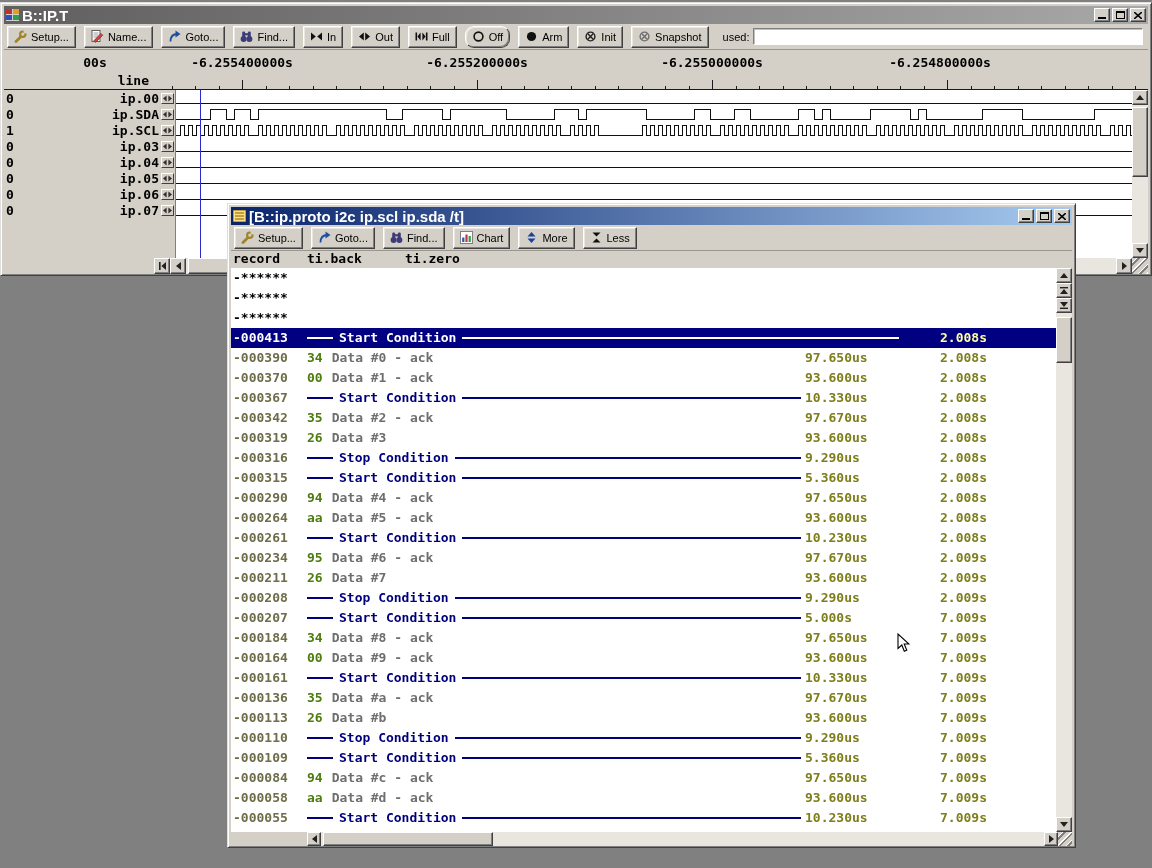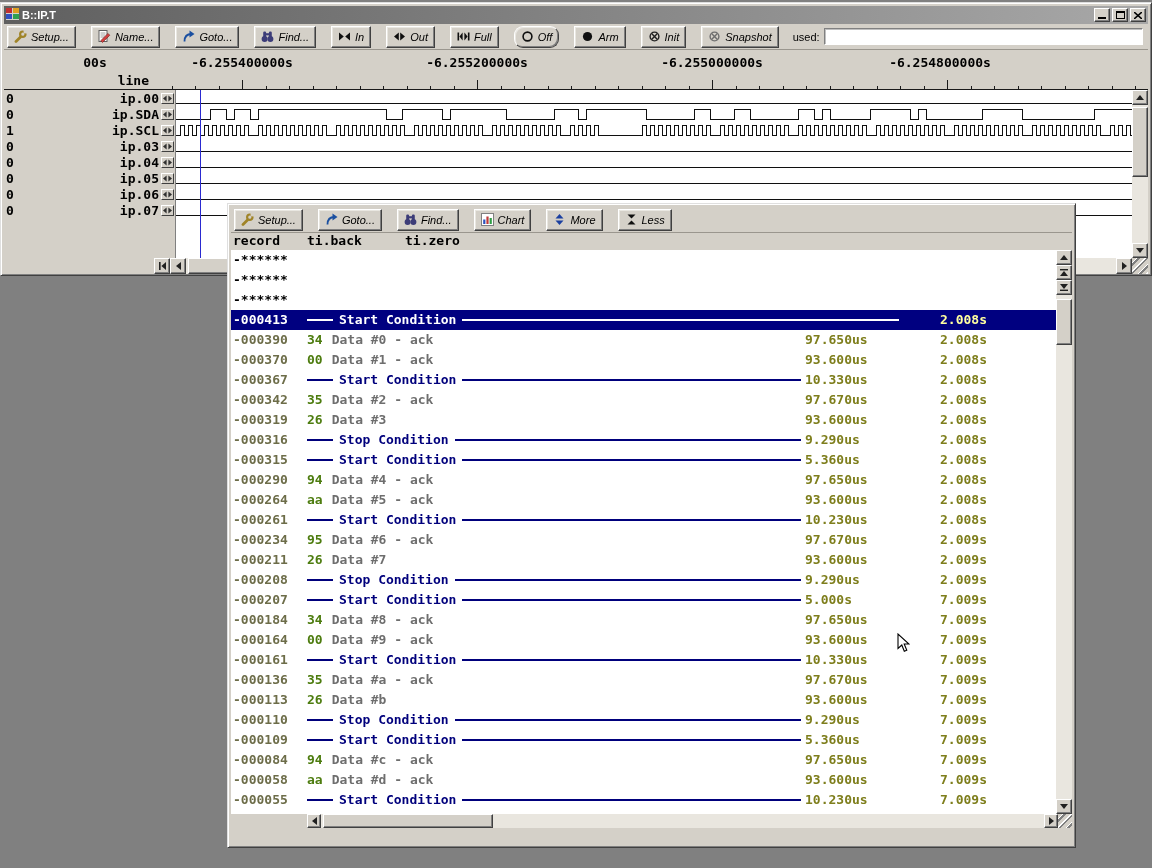--- a/index.html
+++ b/index.html
@@ -3,31 +3,31 @@
 <meta charset="utf-8">
 <style>
   *{margin:0;padding:0;box-sizing:border-box;}
   html,body{width:1152px;height:868px;overflow:hidden;}
   body{background:var(--desktop-bg,#808080);font-family:"Liberation Sans",sans-serif;font-size:11px;position:relative;}
 
   .win{position:absolute;background:var(--window-face,#d4d0c8);border:1px solid;border-color:#dfdfdf #404040 #404040 #dfdfdf;box-shadow:inset 1px 1px 0 #fff,inset -1px -1px 0 #808080;padding:3px;}
   .win.main{left:0;top:2px;width:1152px;height:274px;z-index:1;}
   .win.child{left:227px;top:203px;width:849px;height:645px;z-index:10;}
 
-  .titlebar{height:18px;display:flex;align-items:center;gap:3px;padding:0 2px;color:#fff;font-weight:bold;font-size:11px;white-space:nowrap;}
+  .titlebar{height:18px;display:flex;align-items:center;gap:3px;padding:0 2px;color:#fff;font-weight:bold;font-size:15px;white-space:nowrap;}
   .titlebar.tmain{background:linear-gradient(90deg,var(--titlebar-inactive-left,#5f5f5f),var(--titlebar-inactive-right,#a8a8a8));}
   .titlebar.tchild{background:linear-gradient(90deg,var(--titlebar-active-left,#0a246a),var(--titlebar-active-right,#a6caf0));}
   .ttext{overflow:hidden;text-overflow:ellipsis;}
   .tbtns{margin-left:auto;display:flex;gap:2px;}
   .wbtn{width:16px;height:14px;background:var(--window-face,#d4d0c8);border:1px solid;border-color:#fff #404040 #404040 #fff;box-shadow:inset -1px -1px 0 #808080;display:flex;align-items:center;justify-content:center;}
   .gmin{width:8px;height:2px;background:#000;align-self:flex-end;margin-bottom:2px;}
   .gmax{width:9px;height:8px;border:1px solid #000;border-top-width:2px;}
 
   .toolbar{height:26px;display:flex;align-items:center;padding:1px 3px;border-bottom:1px solid #9a968e;}
-  .btnrow{display:flex;align-items:center;gap:15px;font-style:italic;}
+  .btnrow{display:flex;align-items:center;gap:8px;}
   .tbtn{height:22px;display:inline-flex;align-items:center;gap:4px;padding:0 6px;background:var(--window-face,#d4d0c8);border:1px solid;border-color:#fff #404040 #404040 #fff;box-shadow:inset -1px -1px 0 #808080,inset 1px 1px 0 #e9e7e1;white-space:nowrap;cursor:default;}
   .tbtn .icon{display:inline-flex;align-items:center;}
   .tlabel{font-size:11px;color:#000;}
   .usedwrap{display:flex;align-items:center;gap:4px;flex:1;margin-left:14px;}
   .usedfield{flex:1;height:17px;background:#fff;border:1px solid;border-color:#808080 #fff #fff #808080;box-shadow:inset 1px 1px 0 rgba(0,0,0,.25);margin-right:2px;}
 
   .ruler{position:relative;height:40px;}
   .rlabel{position:absolute;top:5px;transform:translateX(-50%);font:bold 13px "DejaVu Sans Mono",monospace;color:#000;white-space:nowrap;}
   .linehdr{position:absolute;bottom:2px;left:0;width:145px;text-align:right;font:bold 13px "DejaVu Sans Mono",monospace;}
   .baseline{position:absolute;left:0;right:0;bottom:0;height:1px;background:#1a1a1a;}
@@ -415,20 +415,42 @@
     <div class="sbbtn hb">
         <svg width="5" height="8" viewBox="0 0 5 8">
           <polygon points="0,0 0,8 5,4" fill="#202020"></polygon>
         </svg>
       </div>
     <div class="grip"></div>
   </div>
 </div>
 
 <div class="win child">
+  <div class="titlebar tchild">
+    <span class="ticon"><svg width="13" height="12">
+          <rect width="13" height="12" fill="#ffe080" stroke="#806000"></rect>
+          <line x1="2" y1="3" x2="11" y2="3" stroke="#806000"></line>
+          <line x1="2" y1="6" x2="11" y2="6" stroke="#806000"></line>
+          <line x1="2" y1="9" x2="11" y2="9" stroke="#806000"></line>
+        </svg></span>
+    <span class="ttext">[B::ip.proto i2c ip.scl ip.sda /t]</span>
+    <span class="tbtns">
+      <span class="wbtn">
+          <span class="gmin"></span>
+        </span>
+      <span class="wbtn">
+          <span class="gmax"></span>
+        </span>
+      <span class="wbtn">
+          <svg width="8" height="7" viewBox="0 0 8 7">
+            <path d="M0 0 L8 7 M8 0 L0 7" stroke="#000" stroke-width="1.6"></path>
+          </svg>
+        </span>
+    </span>
+  </div>
 
   <div class="toolbar">
     <span class="btnrow" id="child-buttons">
         <div class="tbtn">
           <span class="icon">
             <svg width="13" height="13" viewBox="0 0 13 13">
               <path d="M2 11.5 L6.5 7" stroke="#a08428" stroke-width="2.8" stroke-linecap="round"></path>
               <circle cx="8.8" cy="4.2" r="2.7" fill="none" stroke="#a08428" stroke-width="2.2"></circle>
               <rect x="9.6" y="0" width="3.4" height="3.4" fill="#d4d0c8"></rect>
             </svg>

